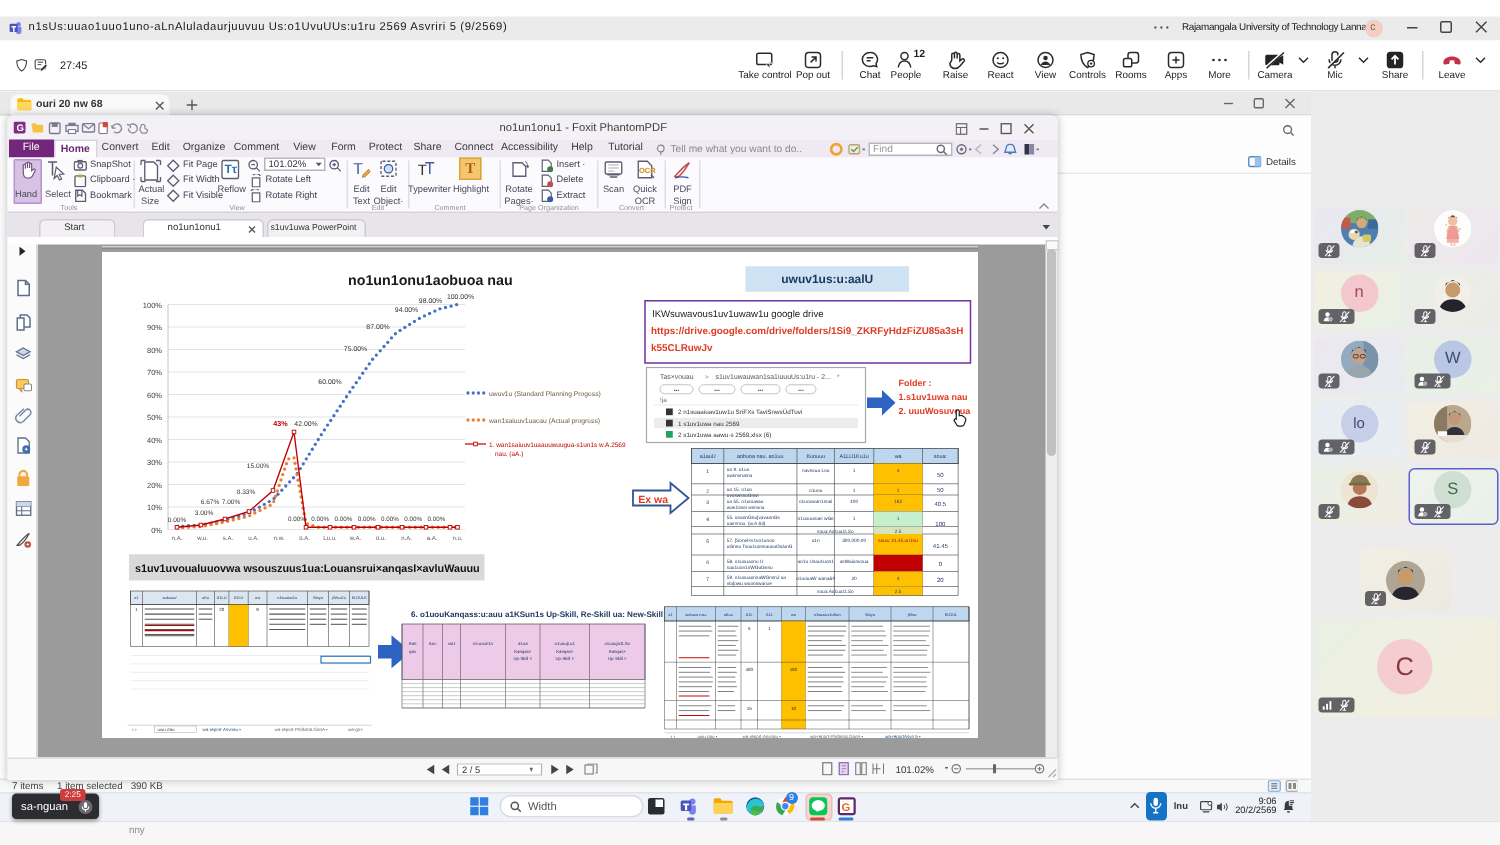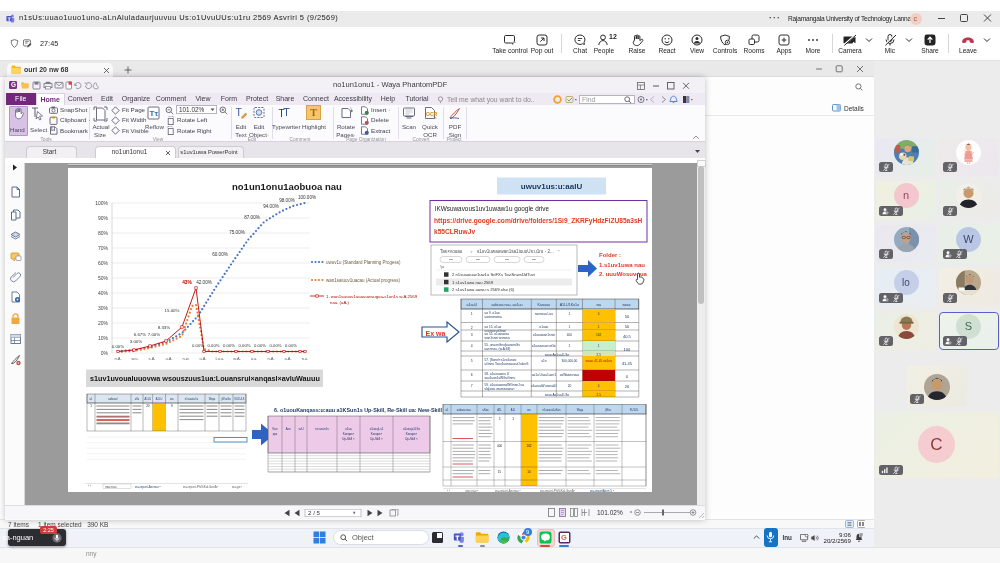--- a/index.html
+++ b/index.html
@@ -179,21 +179,21 @@
       <rect x="36.6" y="5.4" width="4.8" height="2.6" fill="#fff" stroke="#7a7a8c" stroke-width="0.7"></rect>
 <rect x="46" y="1.4" width="8" height="5.6" rx="0.6" fill="none" stroke="#7a7a8c" stroke-width="0.9"></rect>
       <path d="M46.4 1.8l3.6 3 3.6-3" fill="none" stroke="#7a7a8c" stroke-width="0.8"></path>
 <rect x="57" y="1" width="5.5" height="7" rx="0.6" fill="#fff" stroke="#7a7a8c" stroke-width="0.8"></rect>
       <rect x="59.5" y="0.4" width="3.4" height="3.4" rx="0.5" fill="#d8453c"></rect>
 <path d="M66 4.6a3 3 0 1 1 1 2.2M66 4.6l-0.6-2M66 4.6l2-0.4" fill="none" stroke="#8a8a9a" stroke-width="0.9"></path>
 <path d="M76.6 4.6a3 3 0 1 0 1-2.2" fill="none" stroke="#8a8a9a" stroke-width="0.9"></path>
       <path d="M77.6 2.4l-2 -0.4M77.6 2.4l0.4 2" stroke="#8a8a9a" stroke-width="0.9" fill="none"></path>
 <path d="M85 3.2c0-1.8 2.6-1.8 2.6 0v1.2l1.8 1.4-0.8 2h-3l-1.4-2.2z" fill="none" stroke="#8a8a9a" stroke-width="0.8"></path>
 </svg>
-<div style="position:absolute;left:333px;top:80.5px;font-size:7.5px;line-height:8.5px;color:#3c3c3c;white-space:nowrap;">no1un1onu1 - Waya PhantomPDF</div>
+<div style="position:absolute;left:333px;top:80.5px;font-size:7.5px;line-height:8.5px;color:#3c3c3c;white-space:nowrap;">no1un1onu1 - Foxit PhantomPDF</div>
 <svg class="abs" style="left:637px;top:82px" width="55" height="8" viewBox="0 0 55 8">
 <rect x="0.5" y="0.5" width="7" height="7" fill="none" stroke="#666" stroke-width="0.8"></rect>
       <path d="M0.5 3h7M3.4 3v4.5" stroke="#666" stroke-width="0.7"></path>
 <path d="M16 4h6" stroke="#555" stroke-width="1"></path>
 <rect x="30.5" y="0.5" width="6.5" height="6.5" fill="none" stroke="#555" stroke-width="0.9"></rect>
 <path d="M46 0.8l6 6M52 0.8l-6 6" stroke="#555" stroke-width="0.9"></path>
     </svg>
 <div style="position:absolute;left:5px;top:93px;width:700px;height:11.5px;background:#eee9f2;"></div>
 <div style="position:absolute;left:6px;top:93px;width:29.5px;height:11.5px;background:#73277b;">
       <div style="text-align:center;font-size:7px;line-height:11.5px;color:#fff;">File</div>
@@ -1282,21 +1282,21 @@
 <rect x="0.5" y="0.5" width="5.6" height="5.6" fill="#2f7fe0"></rect>
       <rect x="6.9" y="0.5" width="5.6" height="5.6" fill="#2f7fe0"></rect>
 <rect x="0.5" y="6.9" width="5.6" height="5.6" fill="#2f7fe0"></rect>
       <rect x="6.9" y="6.9" width="5.6" height="5.6" fill="#2f7fe0"></rect>
     </svg>
 <div style="position:absolute;left:333px;top:529.5px;width:96px;height:15.5px;background:#fff;border:1px solid #d8dce4;border-radius:8px;"></div>
 <svg class="abs" style="left:340px;top:533.5px" width="8" height="8" viewBox="0 0 8 8">
       <circle cx="3.2" cy="3.2" r="2.4" fill="none" stroke="#555" stroke-width="1"></circle>
       <path d="M5 5l2.2 2.2" stroke="#555" stroke-width="1"></path>
     </svg>
-<div style="position:absolute;left:352px;top:533.5px;font-size:7.5px;line-height:8.5px;color:#555;white-space:nowrap;">Object</div>
+<div style="position:absolute;left:352px;top:533.5px;font-size:7.5px;line-height:8.5px;color:#555;white-space:nowrap;">Width</div>
 <svg class="abs" style="left:431px;top:531px" width="13" height="13" viewBox="0 0 13 13">
 <rect x="1" y="1" width="11" height="11" rx="1.5" fill="#2b2b33"></rect>
       <rect x="6" y="2" width="5" height="5" fill="#fff"></rect>
     </svg>
 <svg class="abs" style="left:453px;top:531px" width="13" height="13" viewBox="0 0 13 13">
 <circle cx="8.6" cy="3.4" r="2.1" fill="#7b83eb"></circle>
       <path d="M6.3 6h4.6v3.8a2.3 2.3 0 0 1-4.6 0z" fill="#7b83eb"></path>
 <rect x="0.8" y="2.6" width="7" height="7" rx="1" fill="#4b53bc"></rect>
       <path d="M2.4 4.6h4v1.2H5.1v3.4H3.7V5.8H2.4z" fill="#fff"></path>
     </svg>
@@ -1356,21 +1356,21 @@
 <svg class="abs" style="left:855px;top:533px" width="8" height="9" viewBox="0 0 11 12">
 <path d="M5.5 1C3 1 2 3 2 5.5V8l-1 1.5h9L9 8V5.5C9 3 8 1 5.5 1z" fill="#3b3b3b"></path>
       <path d="M4 10.5a1.5 1.5 0 0 0 3 0z" fill="#3b3b3b"></path>
       <rect x="5.8" y="0" width="5.2" height="5.5" fill="#eff3f9"></rect>
       <path d="M6.6 1h4M6.6 2.6h4M6.6 4.2h3" stroke="#3b3b3b" stroke-width="0.9"></path>
     </svg>
 <svg class="abs" style="left:698px;top:512px" width="7" height="7" viewBox="0 0 7 7">
       <path d="M6 1L1 6M6 4L4 6" stroke="#aaa" stroke-width="0.8"></path>
     </svg>
 <div style="position:absolute;left:8px;top:529px;width:58px;height:17px;background:#2c2c31;border-radius:3px;box-shadow:0 1px 3px rgba(0,0,0,0.4);"></div>
-<div style="position:absolute;left:2px;top:533.5px;font-size:7.5px;line-height:8.5px;color:#fff;white-space:nowrap;">sa-nguan</div>
+<div style="position:absolute;left:14px;top:533.5px;font-size:7.5px;line-height:8.5px;color:#fff;white-space:nowrap;">sa-nguan</div>
 <svg class="abs" style="left:52px;top:532.5px" width="10" height="10" viewBox="0 0 14 14">
       <circle cx="7" cy="7" r="6.5" fill="#6a6a70"></circle>
       <rect x="5.5" y="2.5" width="3" height="5.5" rx="1.5" fill="#fff"></rect>
       <path d="M4 6.5a3 3 0 0 0 6 0M7 9.5v2" fill="none" stroke="#fff" stroke-width="1"></path>
     </svg>
 <div style="position:absolute;left:40px;top:525.5px;width:17px;height:8px;background:#cc3e3e;border-radius:2px;">
       <div style="font-size:5.5px;line-height:8px;color:#fff;text-align:center;">2:25</div>
     </div>
 <div style="position:absolute;left:86px;top:549.5px;font-size:6.5px;line-height:7.5px;color:#8a8a8a;white-space:nowrap;">nny</div>
 </div>

